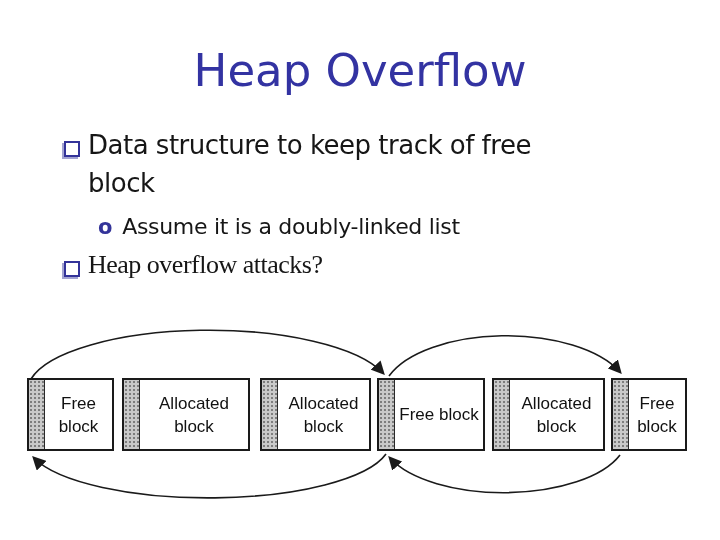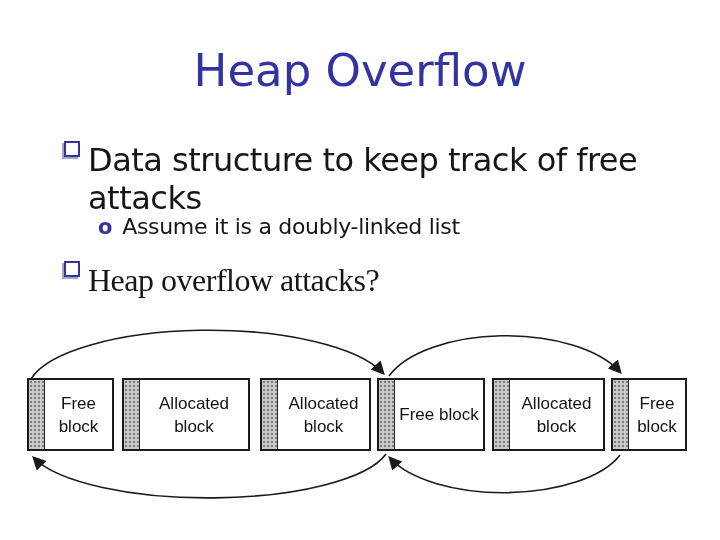--- a/index.html
+++ b/index.html
@@ -14,22 +14,22 @@
     color:#3333a2;letter-spacing:0px;
   }
   
   .sq-bullet{
     position:absolute;width:12px;height:12px;background:#ffffff;
     border:2.5px solid #333399;box-shadow:-2px 2px 0 rgba(51,51,153,0.45);
   }
   .sq1{left:64px;top:141px;}
   .sq2{left:64px;top:261px;}
   .bullet-text{
-    position:absolute;left:88px;font-size:32px;line-height:38px;
-    letter-spacing:-0.5px;color:#161616;white-space:nowrap;margin-top:15px;
+    position:absolute;left:88px;font-size:26px;line-height:38px;
+    letter-spacing:-0.5px;color:#161616;white-space:nowrap;
   }
   .bt1{top:126px;}
   .bt2{top:246px;font-family:Liberation Serif, serif;}
   .subbullet{
     position:absolute;left:98px;top:212px;font-size:22px;line-height:30px;
     letter-spacing:-0.3px;color:#161616;white-space:nowrap;
   }
   .o-marker{color:#333399;font-weight:bold;margin-right:10px;font-size:21px;}
   
   .arcs{position:absolute;left:0;top:0;width:720px;height:540px;}
@@ -53,21 +53,21 @@
 </head>
 <body>
 
 <div class="slide">
 
   <h1 class="title">Heap Overflow</h1>
 
   <span class="sq-bullet sq1"></span>
   <div class="bullet-text bt1">
     <div>Data structure to keep track of free</div>
-    <div>attacks</div>
+    <div>block</div>
   </div>
 
   <div class="subbullet">
     <span class="o-marker">o</span><span>Assume it is a doubly-linked list</span>
   </div>
 
   <span class="sq-bullet sq2"></span>
   <div class="bullet-text bt2">Heap overflow attacks?</div>
 
   <svg class="arcs" viewBox="0 0 720 540">

